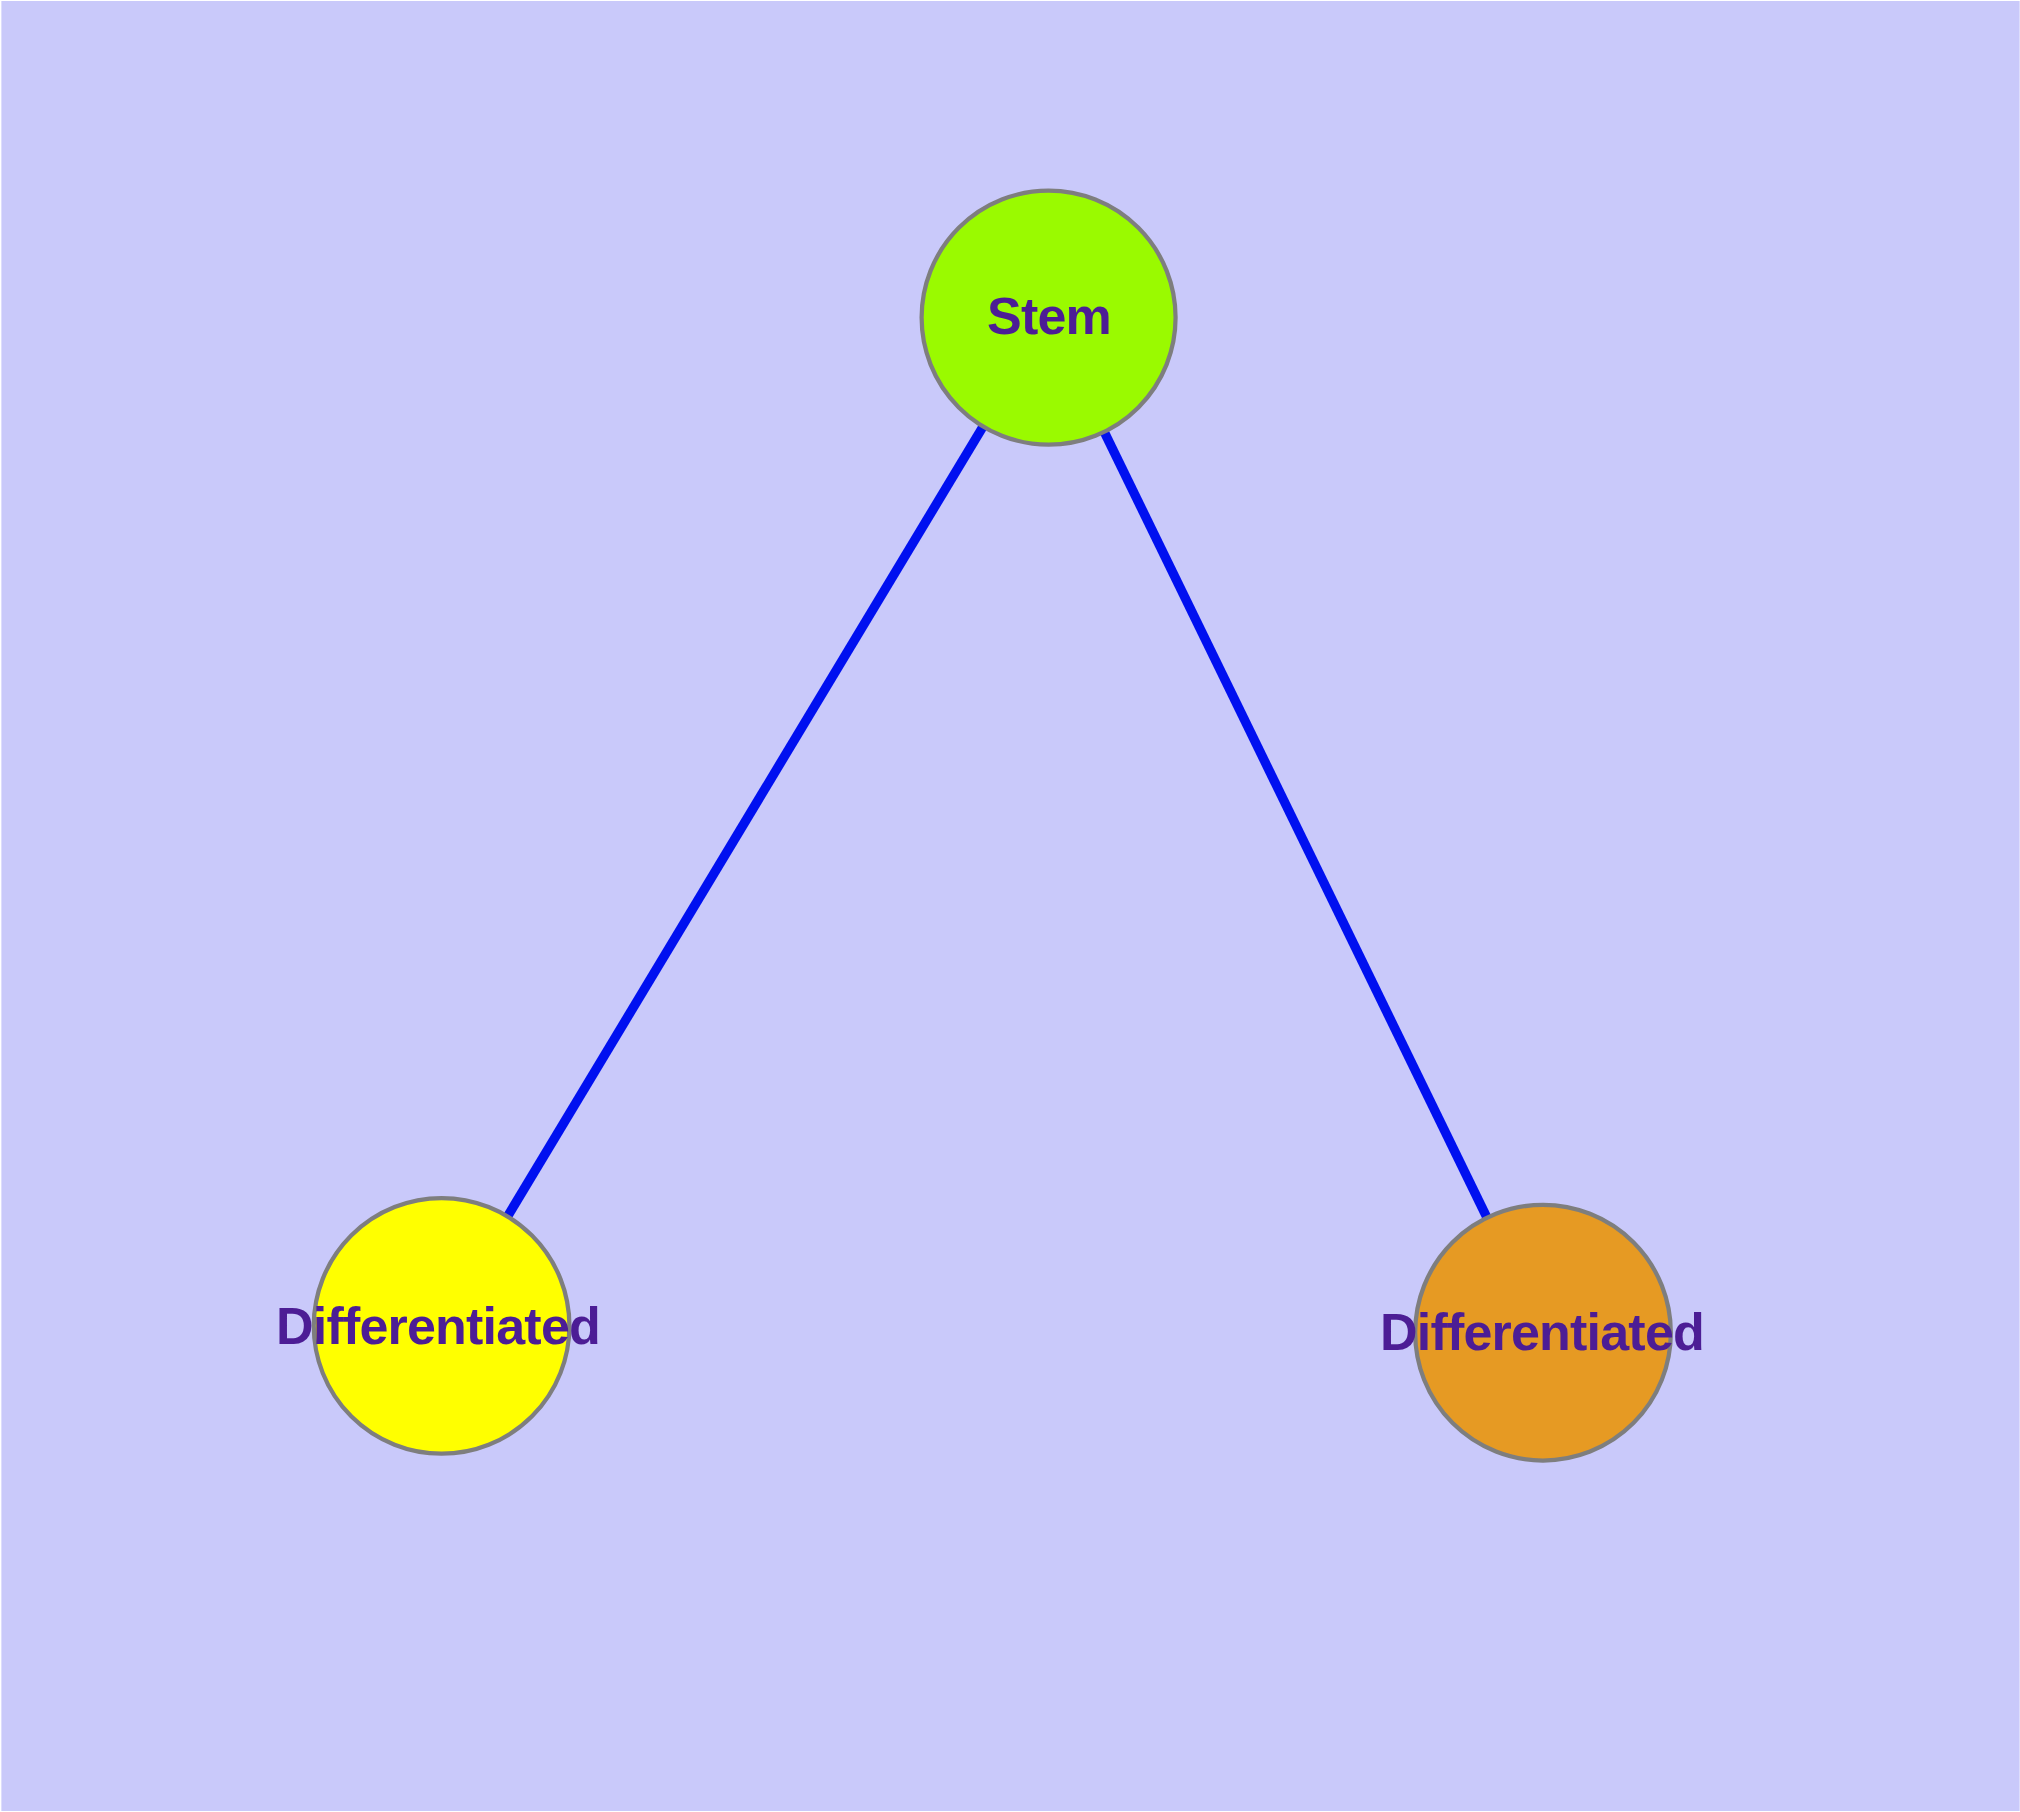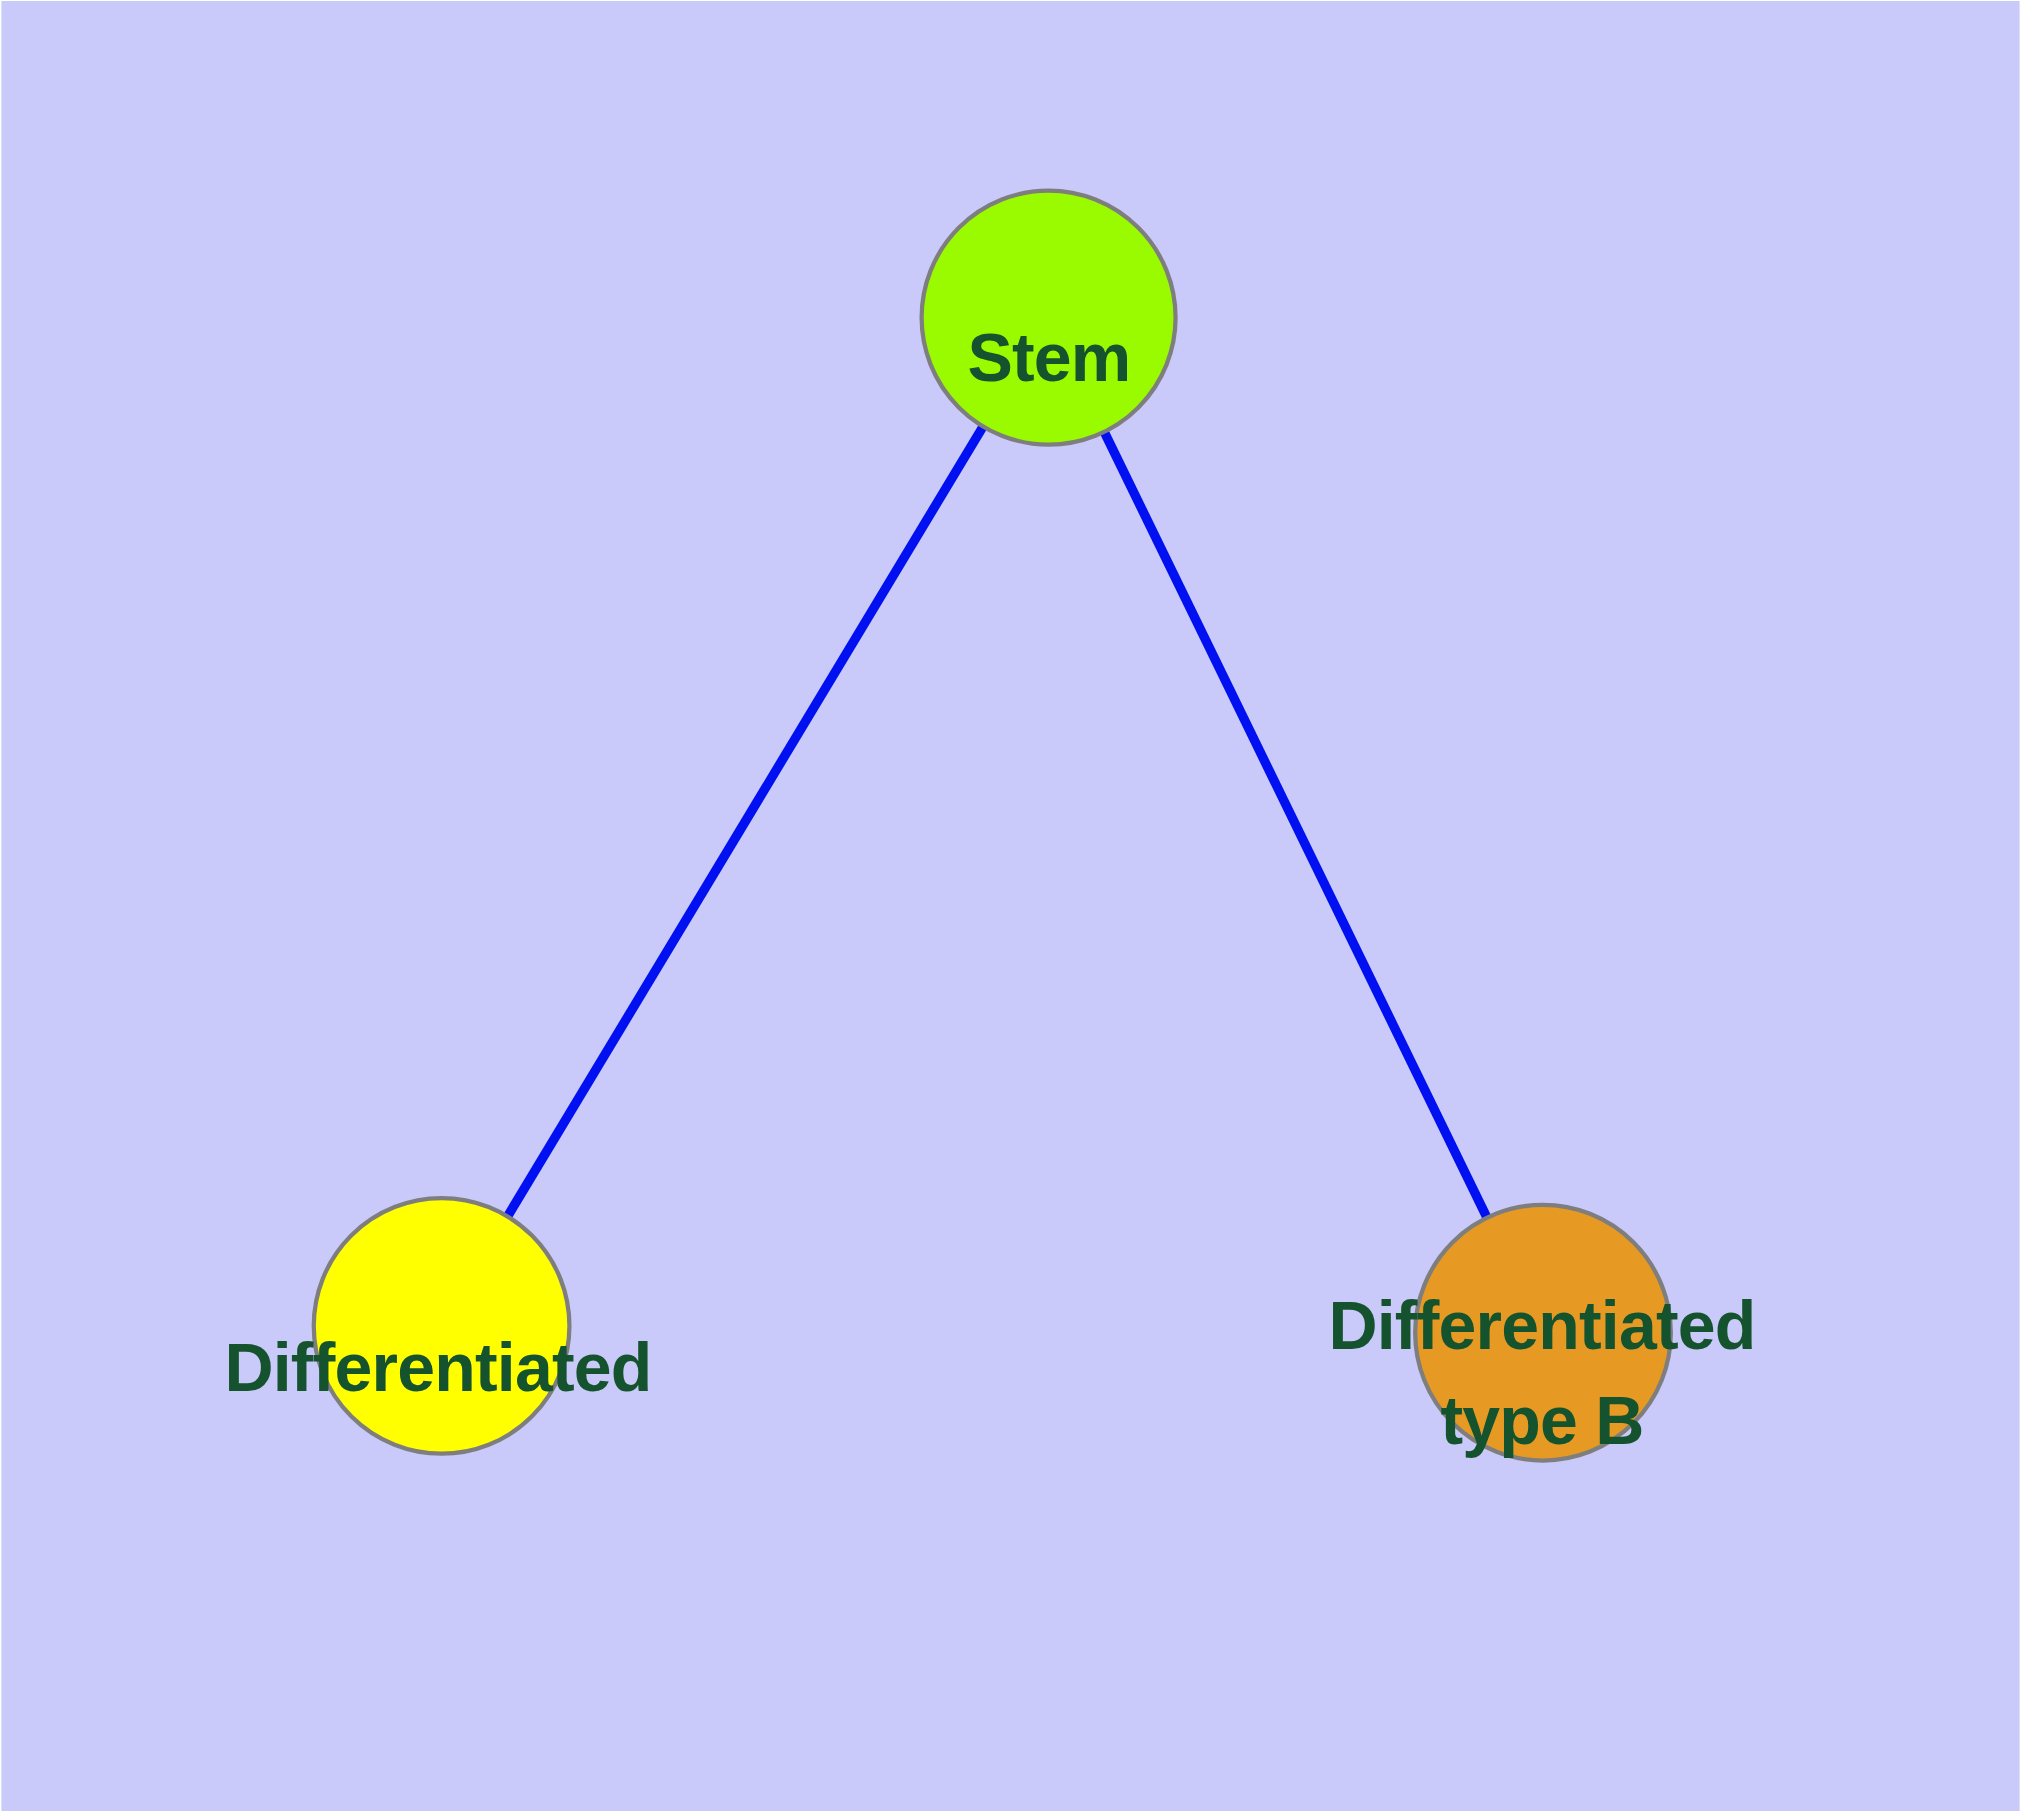--- a/index.html
+++ b/index.html
@@ -21,27 +21,26 @@
     top: 0;
     left: 0;
     width: 100%;
     height: 100%;
     display: block;
   }
   .node-label {
     position: absolute;
     transform: translate(-50%, -50%);
     text-align: center;
-    color: #14532d;
+    color: #4c1d95;
     font-weight: bold;
-    font-size: 68px;
+    font-size: 52px;
     line-height: 95px;
     white-space: nowrap;
     letter-spacing: -0.8px;
-    margin-top: 41px;
   }
   .node-label span { display: block; }
 </style>
 </head>
 <body>
 
 <div id="canvas">
 
   <svg id="diagram-svg" viewBox="0 0 2384 2138">
 
@@ -56,17 +55,16 @@
   </svg>
 
   <div class="node-label" style="left:1048px; top:315px;">Stem</div>
 
   <div class="node-label" style="left:437px; top:1325px;">
     <span>Differentiated</span>
   </div>
 
   <div class="node-label" style="left:1541px; top:1331px;">
     <span>Differentiated</span>
-    <span>type B</span>
   </div>
 
 </div>
 
 
 </body></html>

